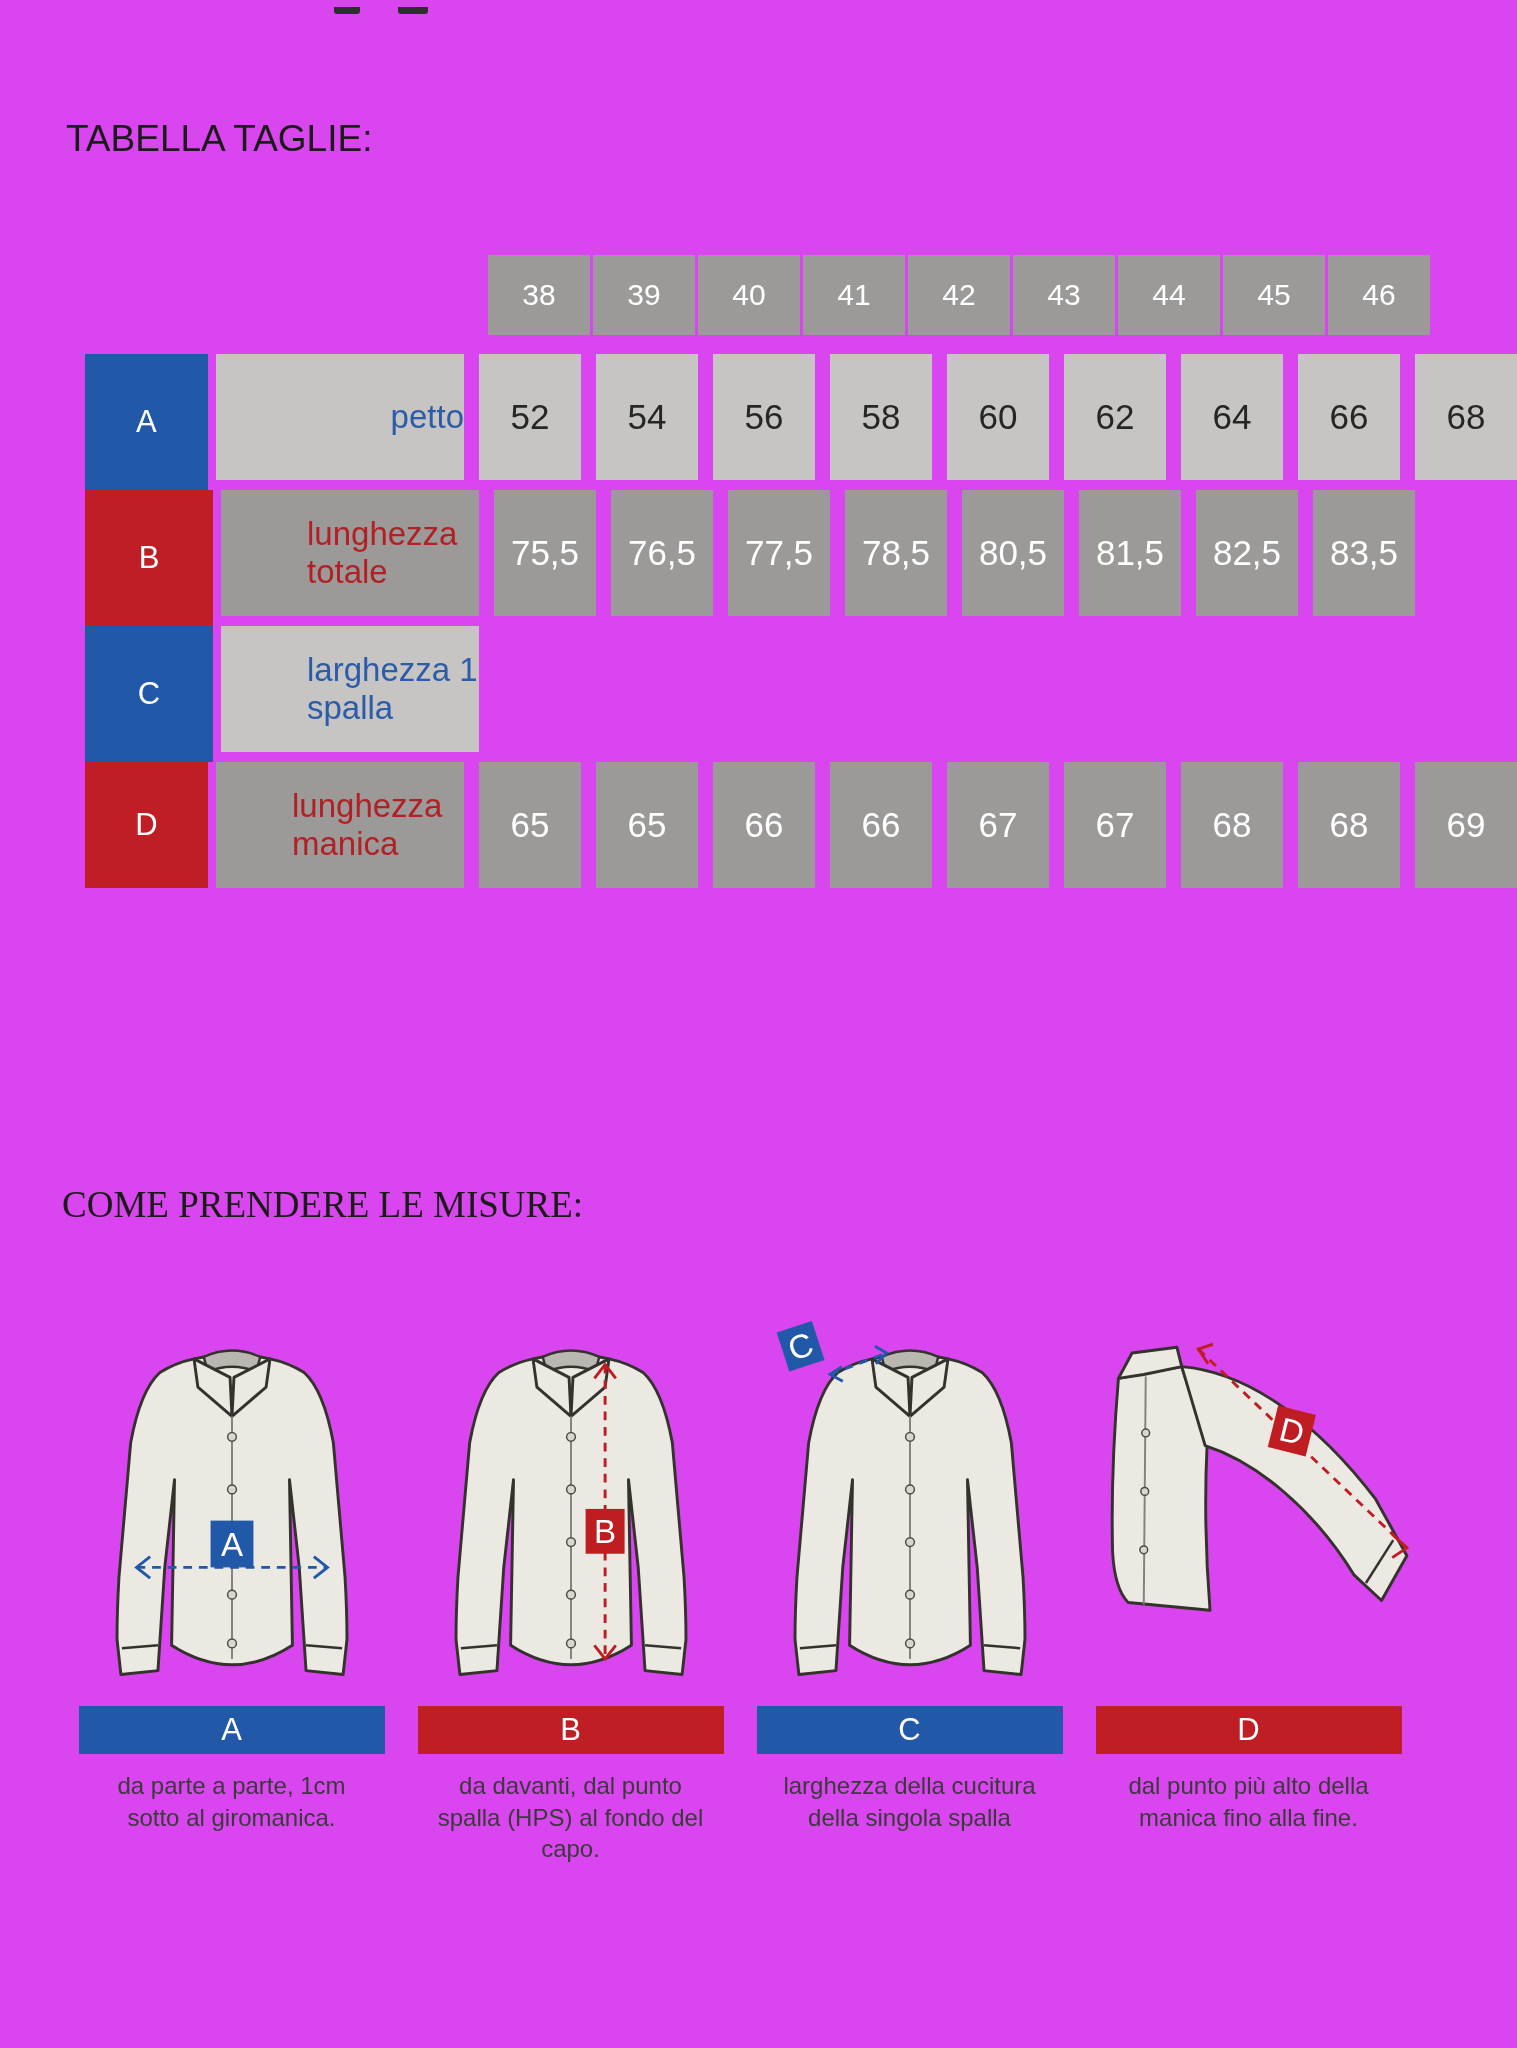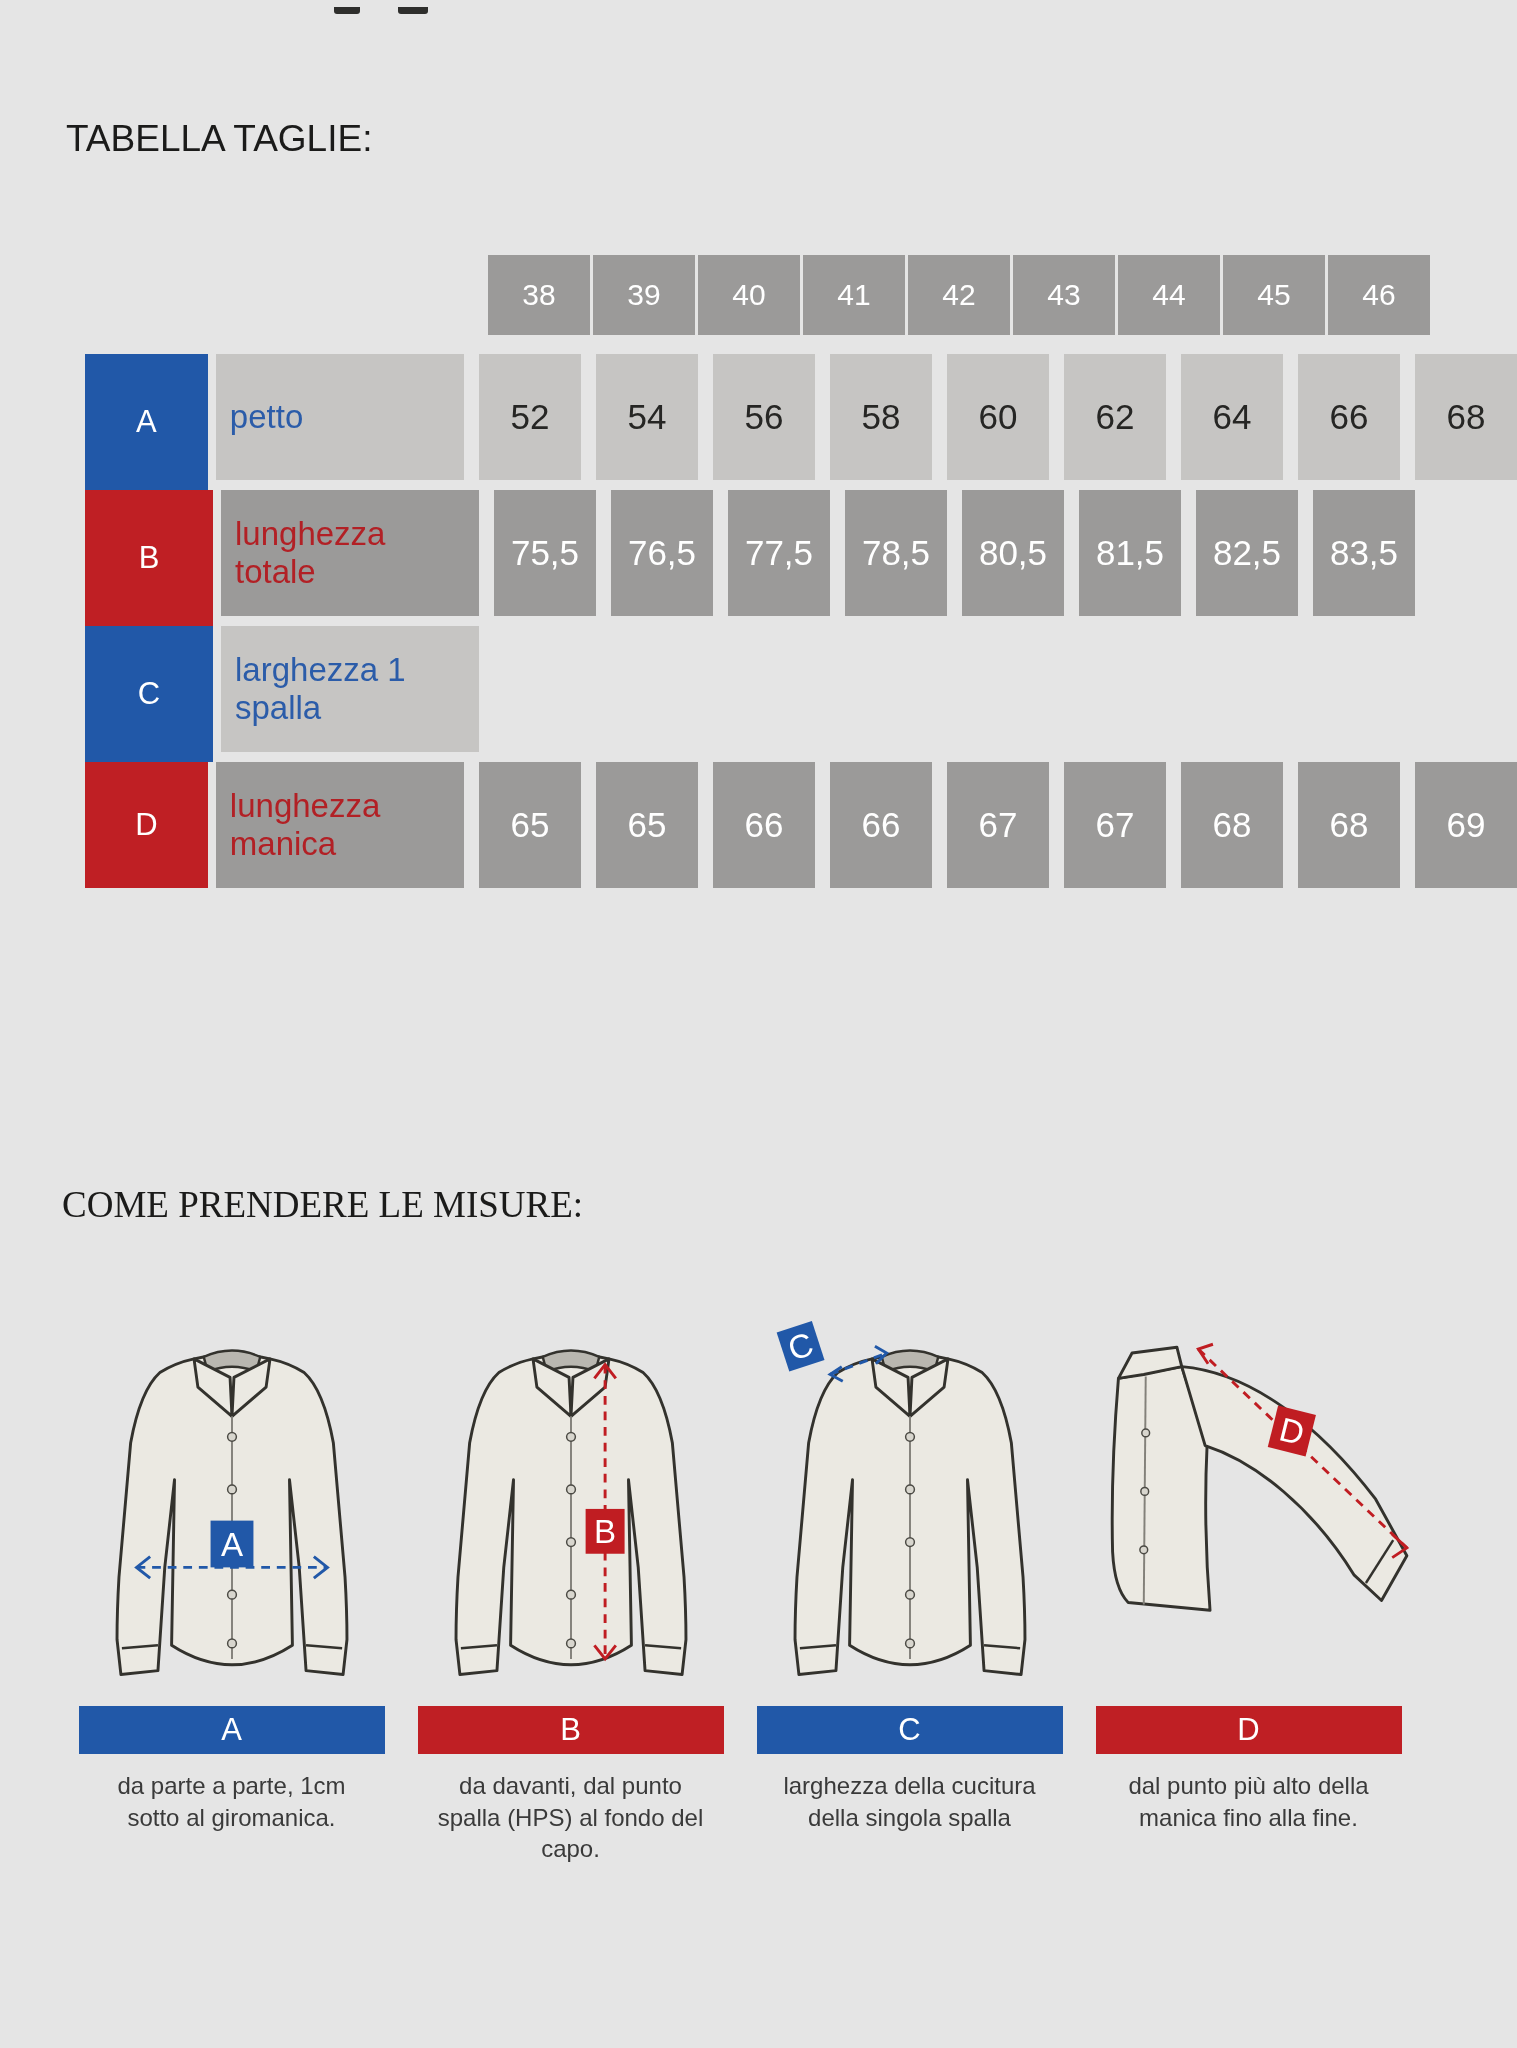--- a/index.html
+++ b/index.html
@@ -1,18 +1,18 @@
 <!DOCTYPE html>
 <html><head>
 <meta charset="utf-8">
 <style>
   * { margin:0; padding:0; box-sizing:border-box; }
   html,body { background:#ffffff; }
   .page {
-    position:relative; width:1517px; height:2048px; background:#e5e5e5;
+    position:relative; width:1517px; height:2048px; background:#d946ef;
     font-family:"Liberation Sans", sans-serif; color:#1d1d1b; overflow:hidden;
   }
   .top-remnant { position:absolute; top:0; left:334px; height:8px; }
   .top-remnant span { display:inline-block; background:#2e2e2c; height:7px; border-radius:0 0 3px 3px; }
   .top-remnant span:first-child { width:26px; margin-right:38px; }
   .top-remnant span:last-child { width:30px; }
 
   .h1 { font-size:37px; font-weight:400; color:#1b1b1a; padding:118px 0 0 66px; }
   .h2 { padding:285px 0 0 62px;font-family:Liberation Serif, serif; }
 
@@ -28,21 +28,21 @@
   .letter-fill {
     position:absolute; left:0; right:0; top:0; bottom:-10px;
     display:flex; align-items:center; justify-content:center;
     color:#ffffff; font-size:31px;
   }
   .trow.last .letter-fill { bottom:0; }
   .blue-bg { background:#2158a8; }
   .red-bg  { background:#bf1f24; }
   .label {
     width:258px; margin-left:8px; padding-left:14px; height:126px;
-    display:flex; align-items:center; font-size:33px; line-height:1.16;
+    display:flex; align-items:center; font-size:33px; line-height:1.16;justify-content:flex-end;
   }
   .label span { display:inline-block; max-width:172px; }
   .vals { display:flex; gap:15px; margin-left:15px; }
   .val {
     width:102px; height:126px; display:flex; align-items:center; justify-content:center;
     font-size:35px;
   }
   .cell-light { background:#c6c5c3; }
   .cell-dark  { background:#9b9a99; }
   .val.cell-light { color:#262624; }

